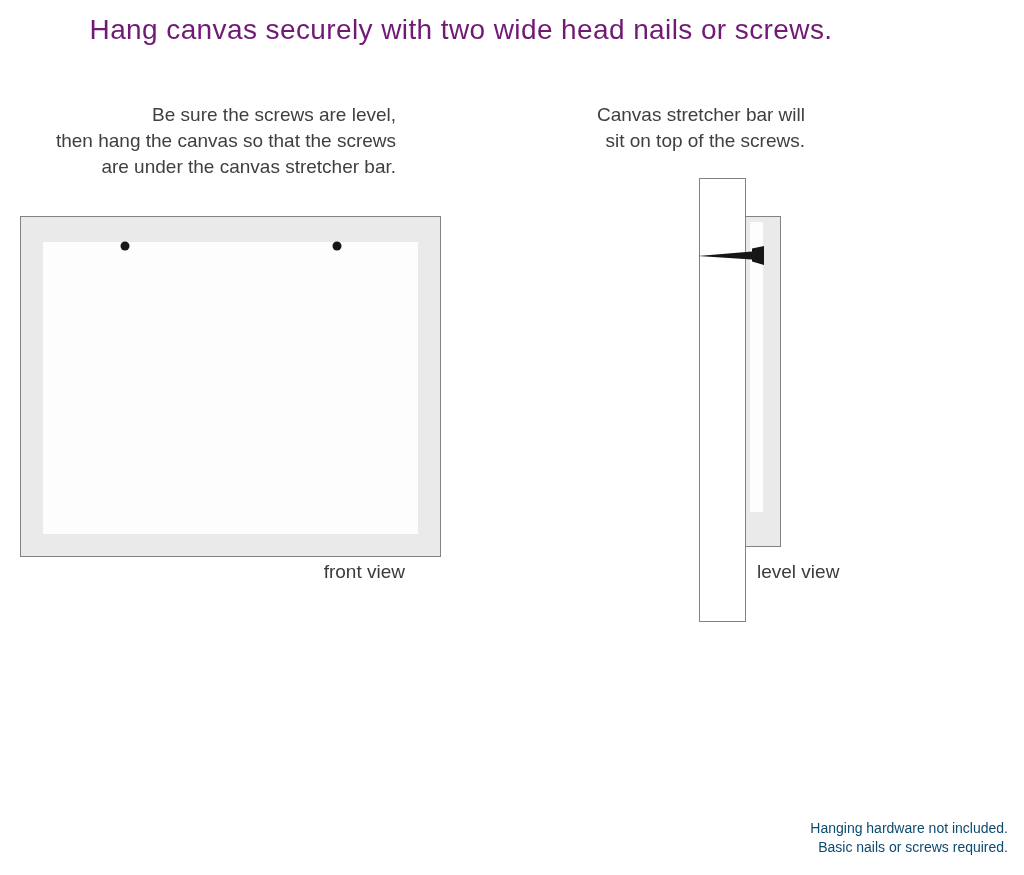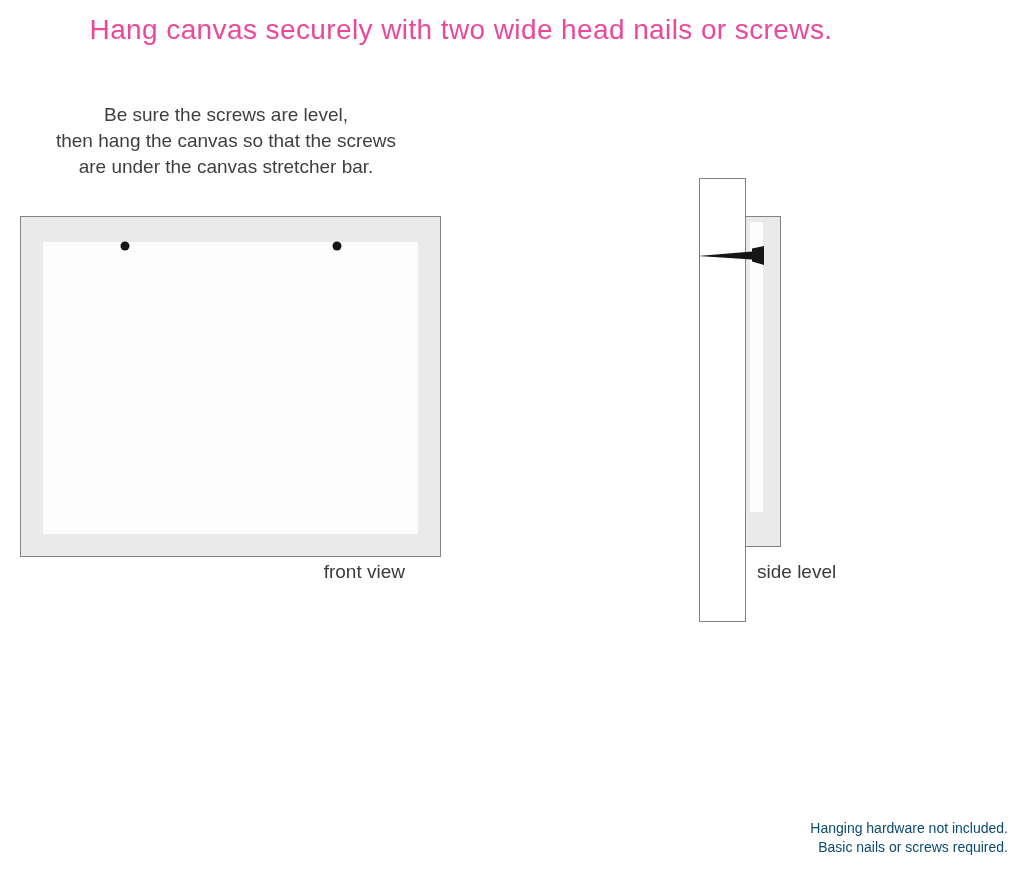--- a/index.html
+++ b/index.html
@@ -21,27 +21,27 @@
   }
   .title {
     position: absolute;
     left: 461px;
     top: 14px;
     transform: translateX(-50%);
     white-space: nowrap;
     font-size: 28px;
     font-weight: 300;
     letter-spacing: 0.4px;
-    color: #ec4899;
+    color: #701a75;
   }
   .instruction {
     position: absolute;
     top: 102px;
     transform: translateX(-50%);
-    text-align: center;
+    text-align: right;
     white-space: pre-line;
     font-size: 19px;
     font-weight: 300;
     line-height: 26px;
     color: #3f3f3f;
   }
   .instruction.left  { left: 226px; }
   .instruction.right { left: 701px; }
   .diagram-svg {
     position: absolute;
@@ -79,38 +79,40 @@
 <body>
 
 <div class="page">
 
   <div class="title">Hang canvas securely with two wide head nails or screws.</div>
 
   <div class="instruction left">Be sure the screws are level,
 then hang the canvas so that the screws
 are under the canvas stretcher bar.</div>
 
+  <div class="instruction right">Canvas stretcher bar will
+sit on top of the screws.</div>
 
   <svg class="diagram-svg" width="1024" height="660" viewBox="0 0 1024 660">
 
     <g>
       <rect x="20.5" y="216.5" width="420" height="340" stroke-width="1" stroke="#828282" fill="#eaeaea"></rect>
       <rect x="43" y="242" width="375" height="292" fill="#fdfdfd"></rect>
       <circle cx="125" cy="246" r="4.5" fill="#161616"></circle>
       <circle cx="337" cy="246" r="4.5" fill="#161616"></circle>
     </g>
 
     <g>
       <rect x="745.5" y="216.5" width="35" height="330" stroke-width="1" stroke="#828282" fill="#eaeaea"></rect>
       <rect x="750" y="222" width="13" height="290" fill="#fdfdfd"></rect>
       <rect x="699.5" y="178.5" width="46" height="443" stroke-width="1" stroke="#828282" fill="#ffffff"></rect>
       <polygon points="698,256 752,251.5 752,248.5 764,246 764,265 752,261.5 752,259.5" fill="#161616"></polygon>
     </g>
   </svg>
 
   <div class="view-label front">front view</div>
 
-  <div class="view-label side">side level</div>
+  <div class="view-label side">level view</div>
 
   <div class="disclaimer">Hanging hardware not included.
 Basic nails or screws required.</div>
 
 </div>
 
 </body></html>

